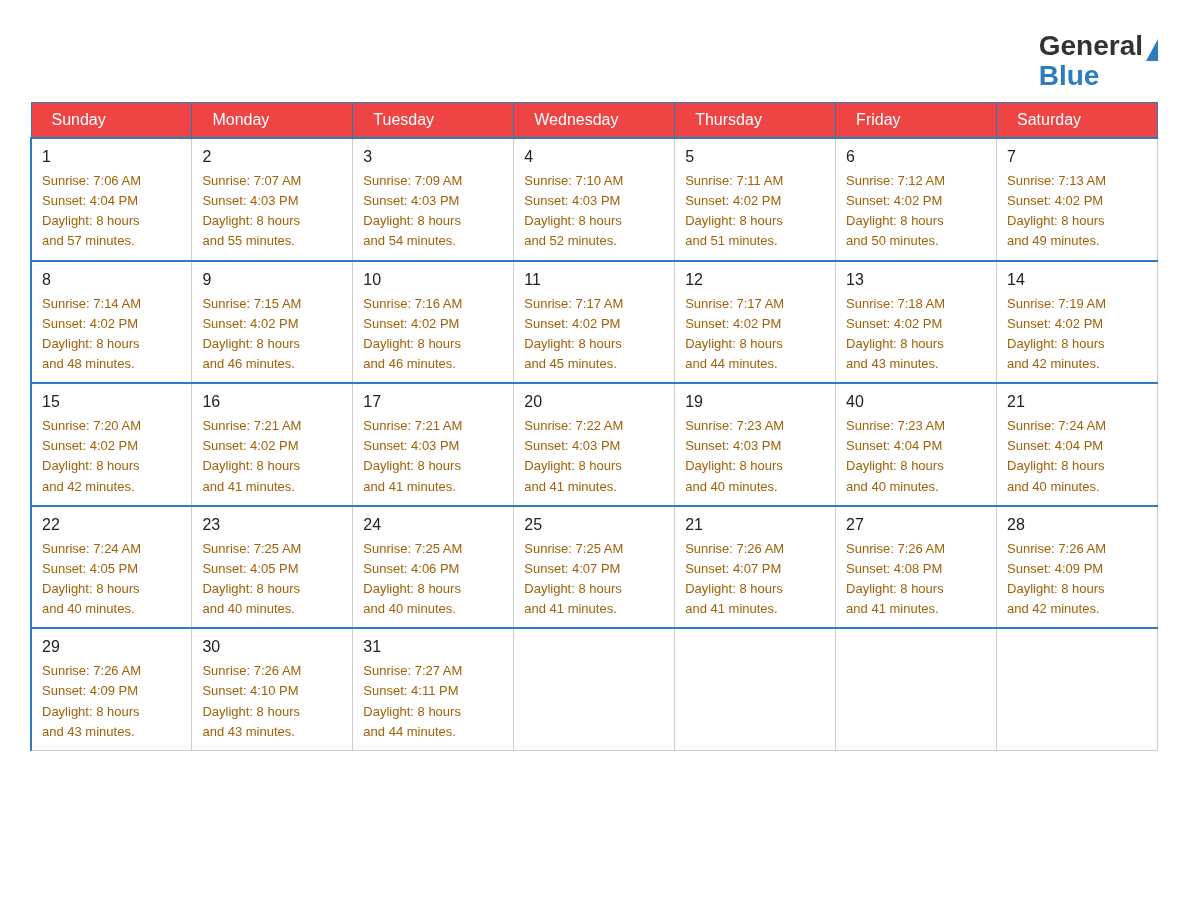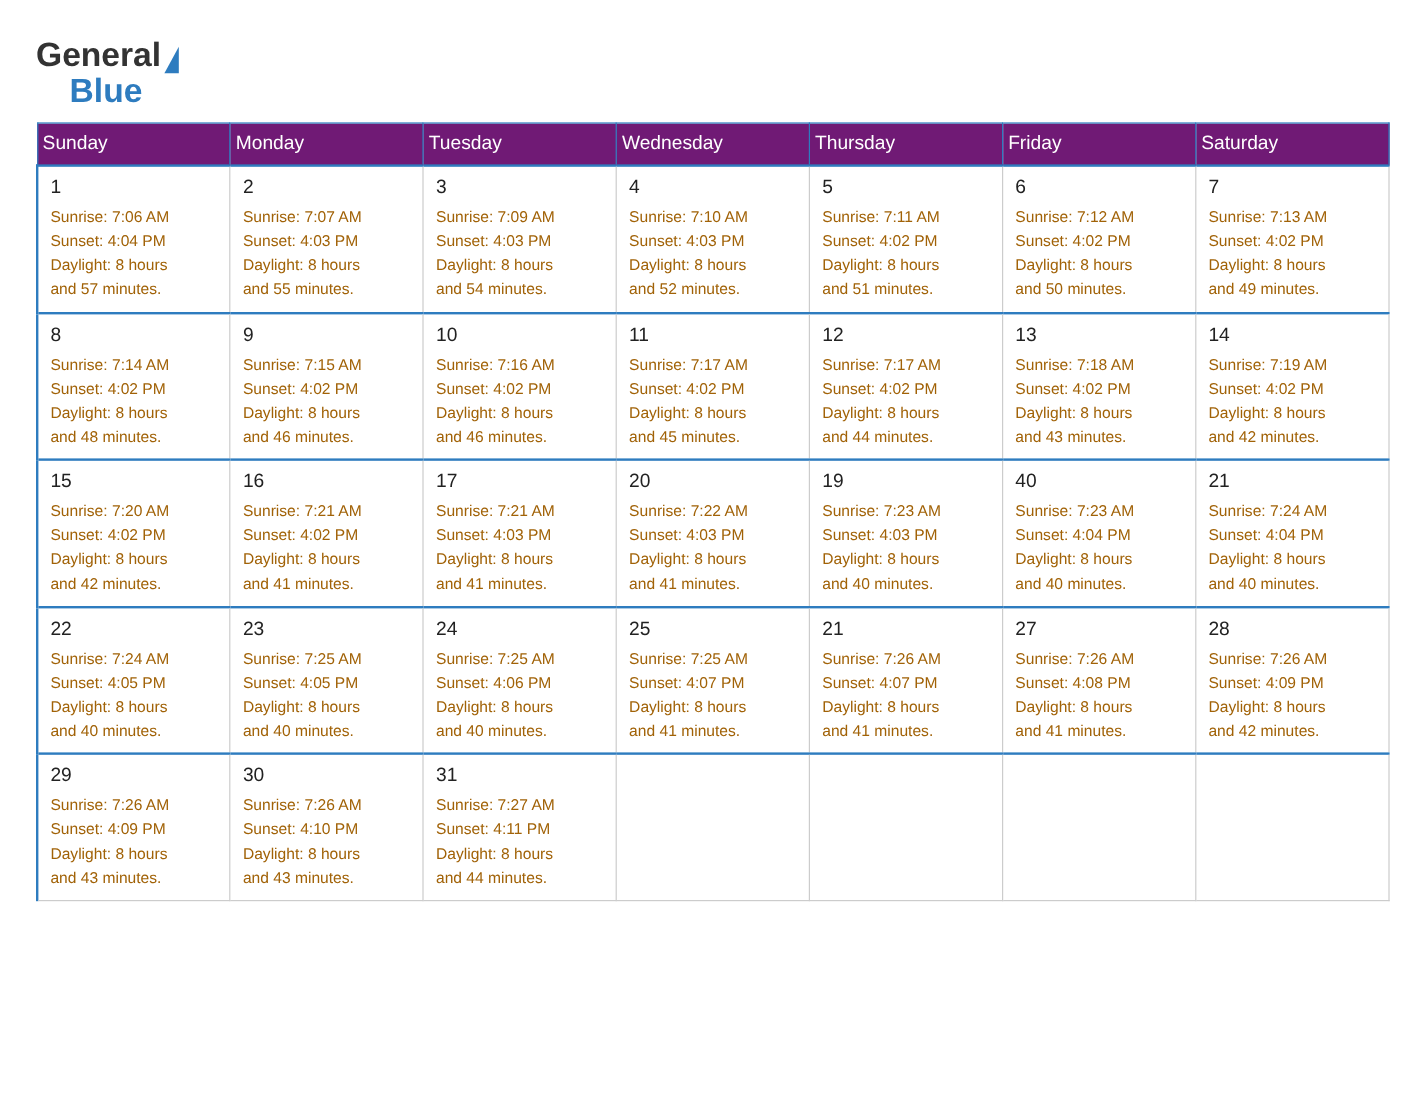--- a/index.html
+++ b/index.html
@@ -5,21 +5,21 @@
     * { margin: 0; padding: 0; box-sizing: border-box; }
     body {
       font-family: Arial, sans-serif;
       background: #fff;
       width: 1188px;
       min-height: 918px;
       padding: 20px 30px;
     }
     .header-row {
       display: flex;
-      justify-content: flex-start;
+      justify-content: flex-end;
       align-items: flex-start;
       margin-bottom: 10px;
     }
     .logo {
       display: flex;
       flex-direction: column;
       align-items: flex-start;
       padding-top: 10px;
     }
     .title-block {
@@ -35,25 +35,25 @@
       font-size: 22px;
       color: #444;
       margin-top: 4px;
     }
     .calendar-table {
       width: 100%;
       border-collapse: collapse;
       margin-top: 10px;
     }
     .calendar-table th {
-      background-color: #701a75;
+      background-color: #ef4444;
       color: #fff;
       font-size: 16px;
       font-weight: normal;
-      padding: 8px 4px;
+      padding: 8px 20px;
       text-align: left;
       border: 1px solid #2e7cbf;
     }
     .calendar-table td {
       vertical-align: top;
       padding: 6px 10px 8px 10px;
       border: 1px solid #ccc;
       font-size: 13px;
       color: #333;
       line-height: 1.5;
@@ -90,21 +90,21 @@
   </style>
 </head>
 <body>
 
 <div class="header-row">
   <div class="logo">
     <div class="logo-container">
       <span style="font-size:28px;font-weight:bold;color:#333;">General</span>
       <span style="display:inline-block;margin-left:3px;width:0;height:0;border-left:12px solid transparent;border-right:0px solid transparent;border-bottom:22px solid #2e7cbf;position:relative;top:4px;"></span>
     </div>
-    <div style="font-size:28px;font-weight:bold;color:#2e7cbf;margin-top:-2px;margin-left:28px;">Blue</div>
+    <div style="font-size:28px;font-weight:bold;color:#2e7cbf;margin-top:-2px;">Blue</div>
   </div>
   <div class="title-block">
     <div class="month-title"></div>
     <div class="location-title"></div>
   </div>
 </div>
 
 <table class="calendar-table">
   <thead>
     <tr>

